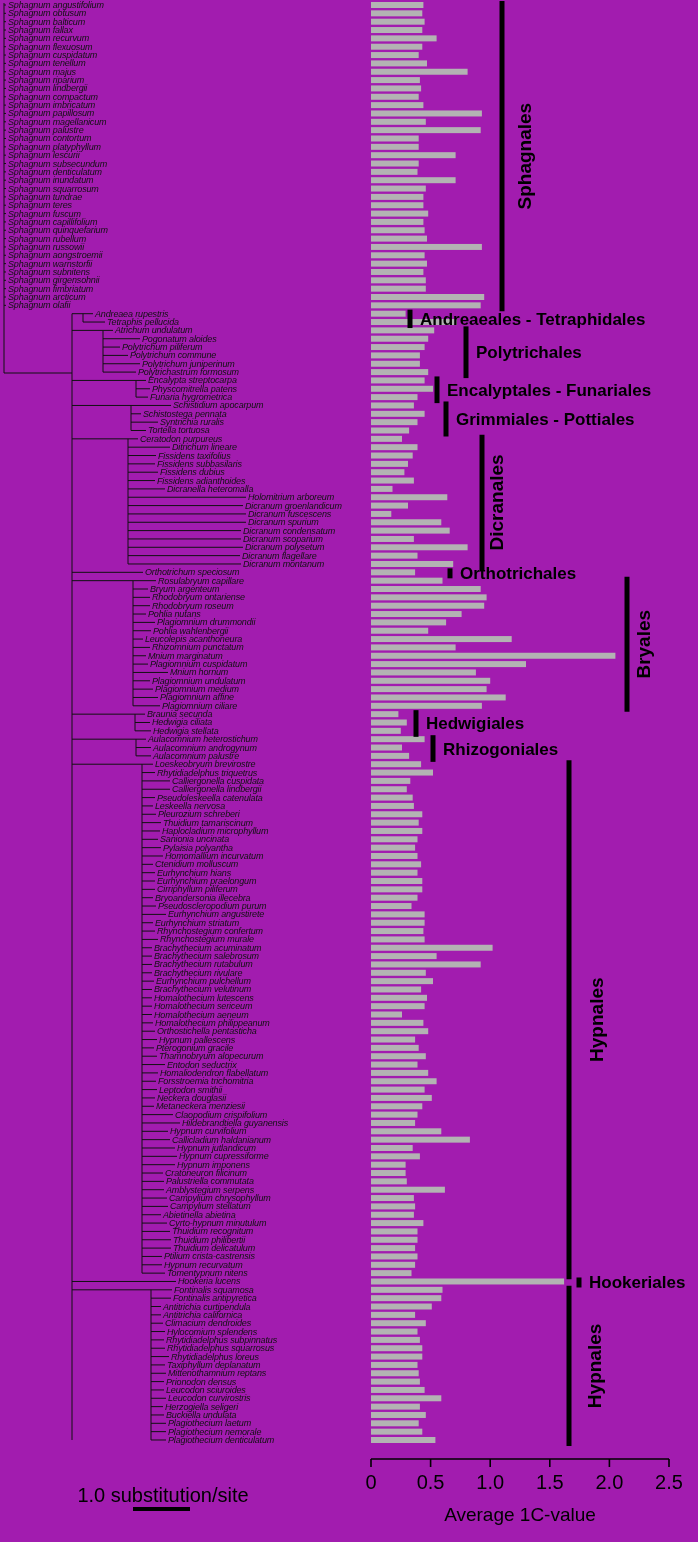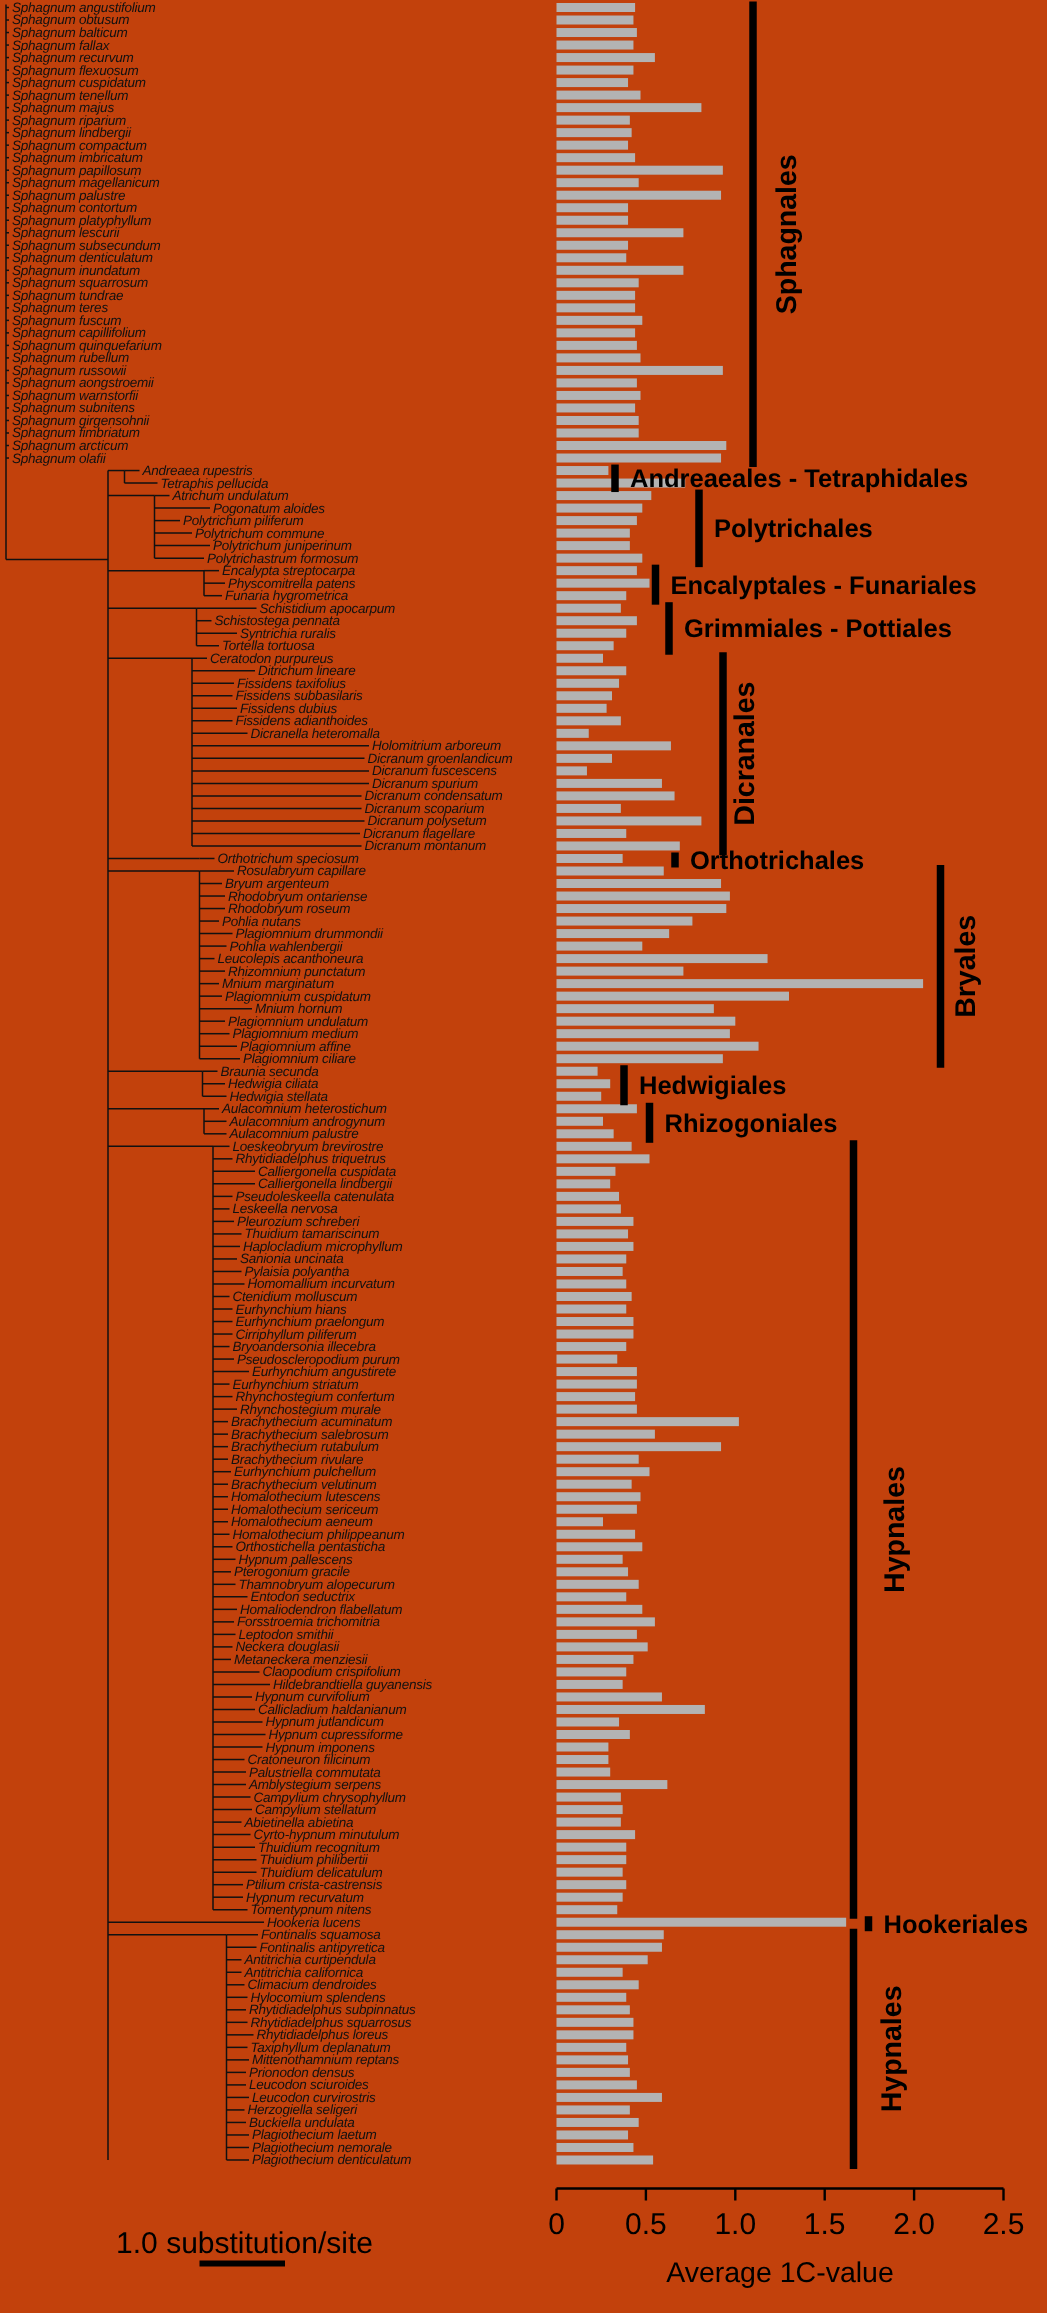--- a/index.html
+++ b/index.html
@@ -1,16 +1,16 @@
 <!DOCTYPE html>
 <html><head>
 <meta charset="utf-8">
 <style>
   html,body{margin:0;padding:0;background:#ffffff;}
-  #stage{position:relative;width:698px;height:1542px;background:#c2410c;overflow:hidden;
+  #stage{position:relative;width:698px;height:1542px;background:#a21caf;overflow:hidden;
          font-family:"Liberation Sans", sans-serif;}
   svg{position:absolute;left:0;top:0;}
   .tip-label{font:italic 9px "Liberation Sans", sans-serif;fill:#111;letter-spacing:-0.15px;}
   .tree-line{stroke:#111;stroke-width:1;fill:none;}
   .bar{fill:#b3b3b3;}
   .clade-line{stroke:#000;stroke-width:5;fill:none;}
   .clade-label-h{font:bold 17px "Liberation Sans", sans-serif;fill:#000;}
   .clade-label-v{font:bold 19px "Liberation Sans", sans-serif;fill:#000;}
   .axis-line{stroke:#000;stroke-width:1.6;fill:none;}
   .tick-label{font:20px "Liberation Sans", sans-serif;fill:#000;}

